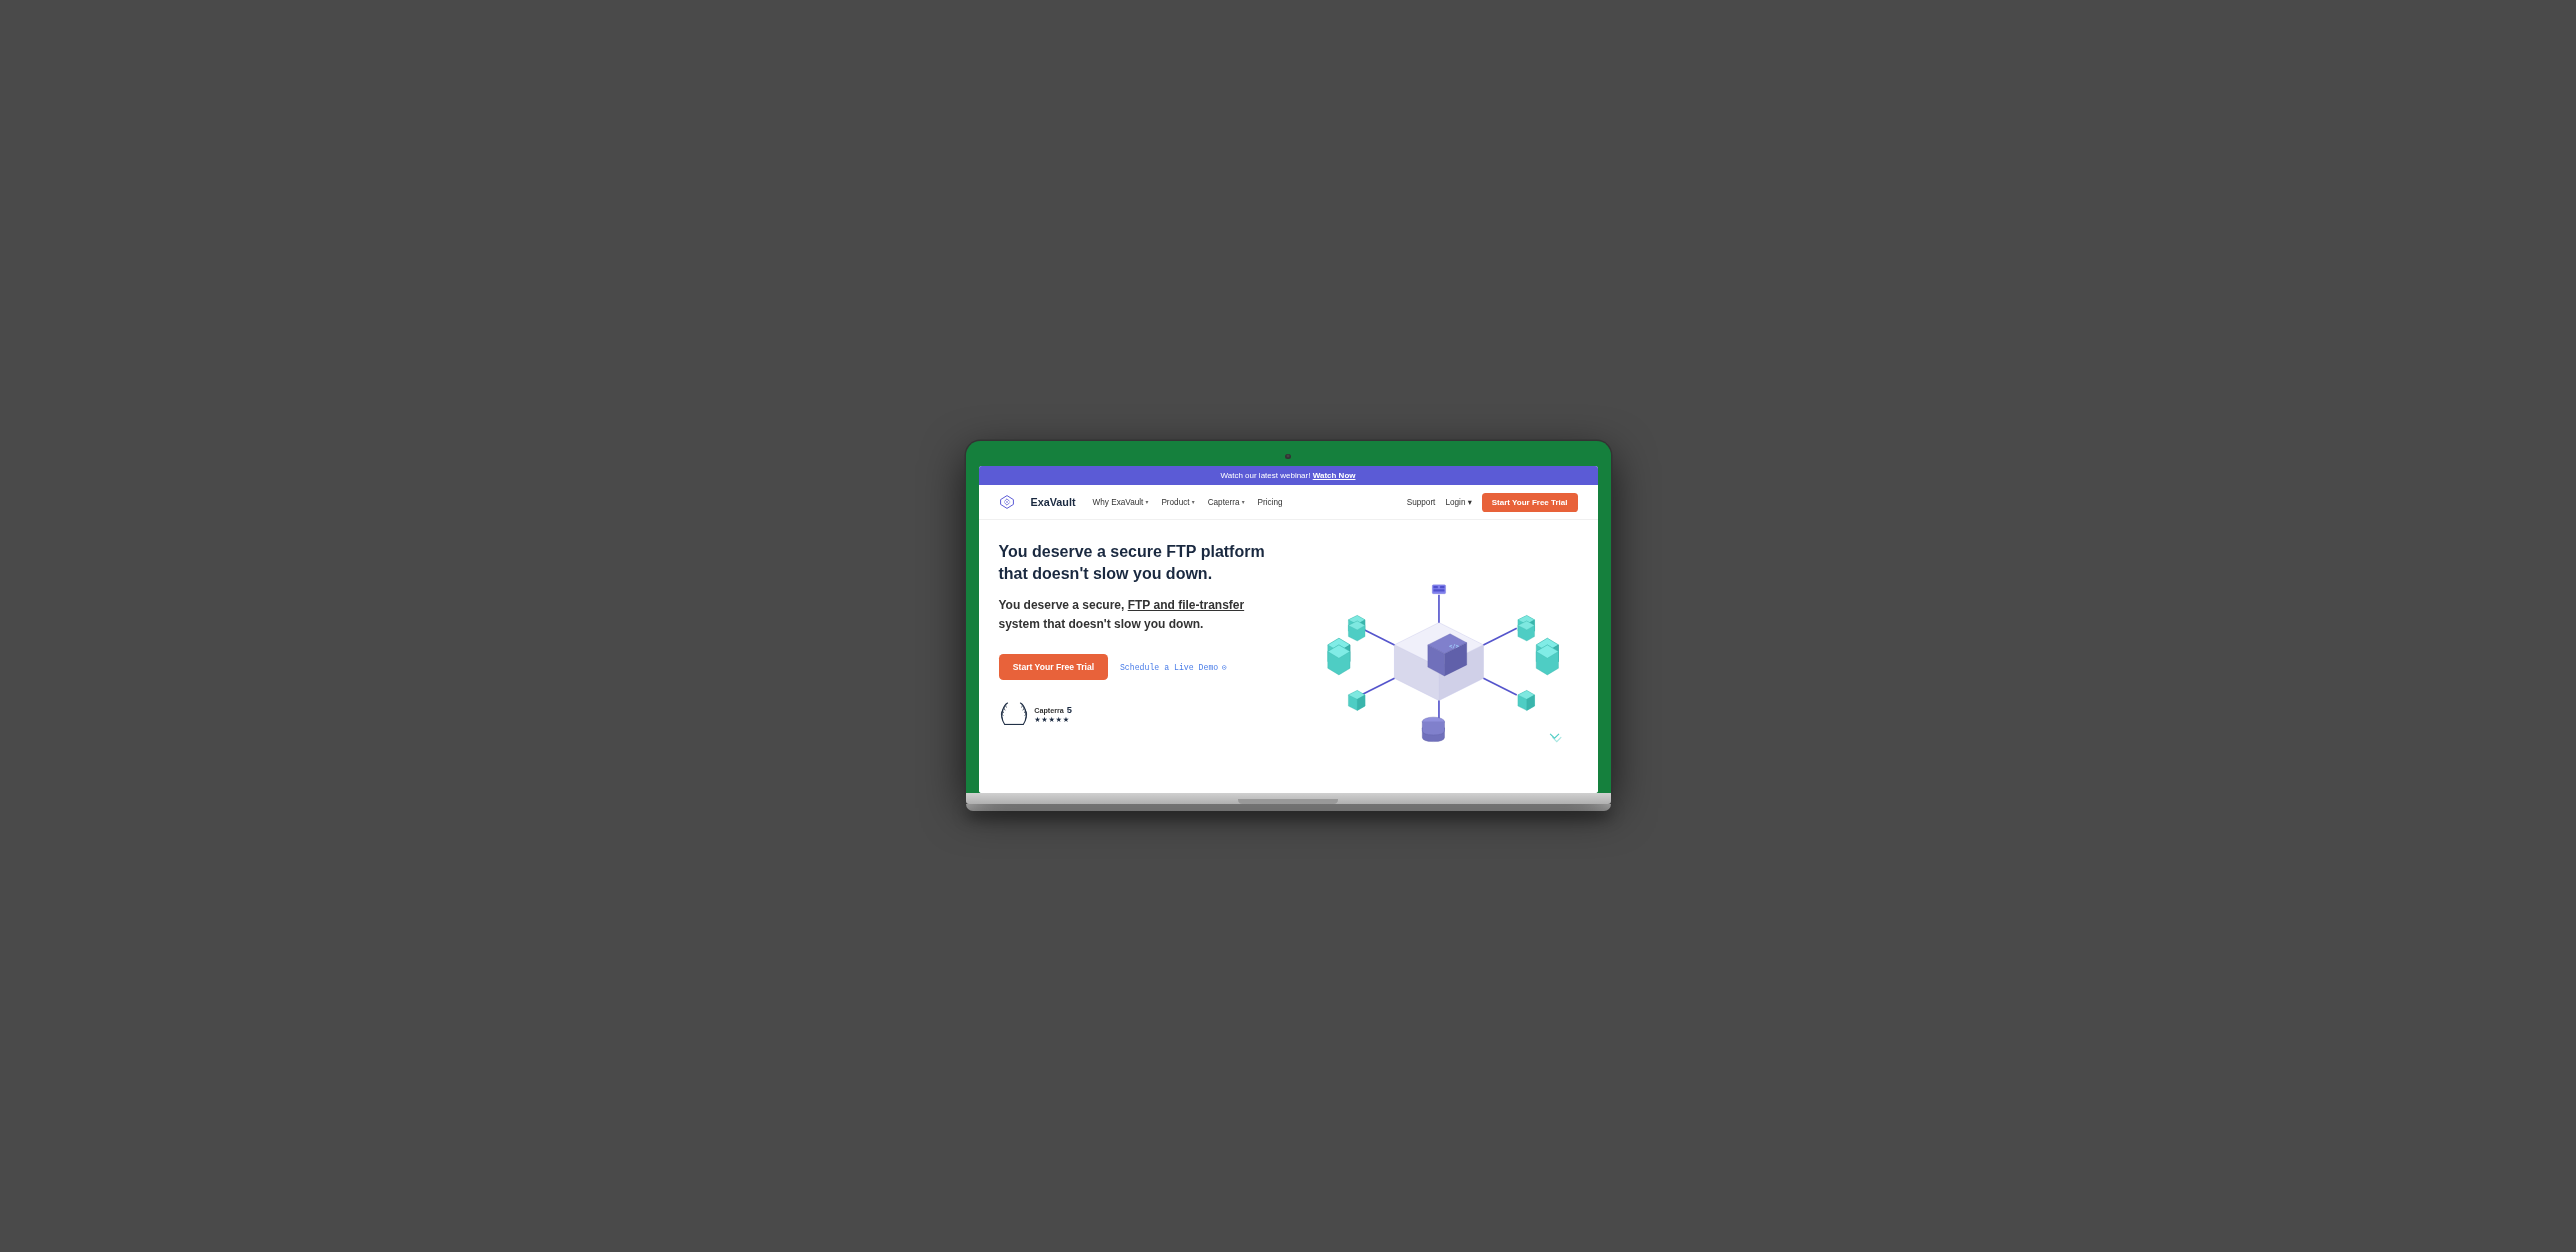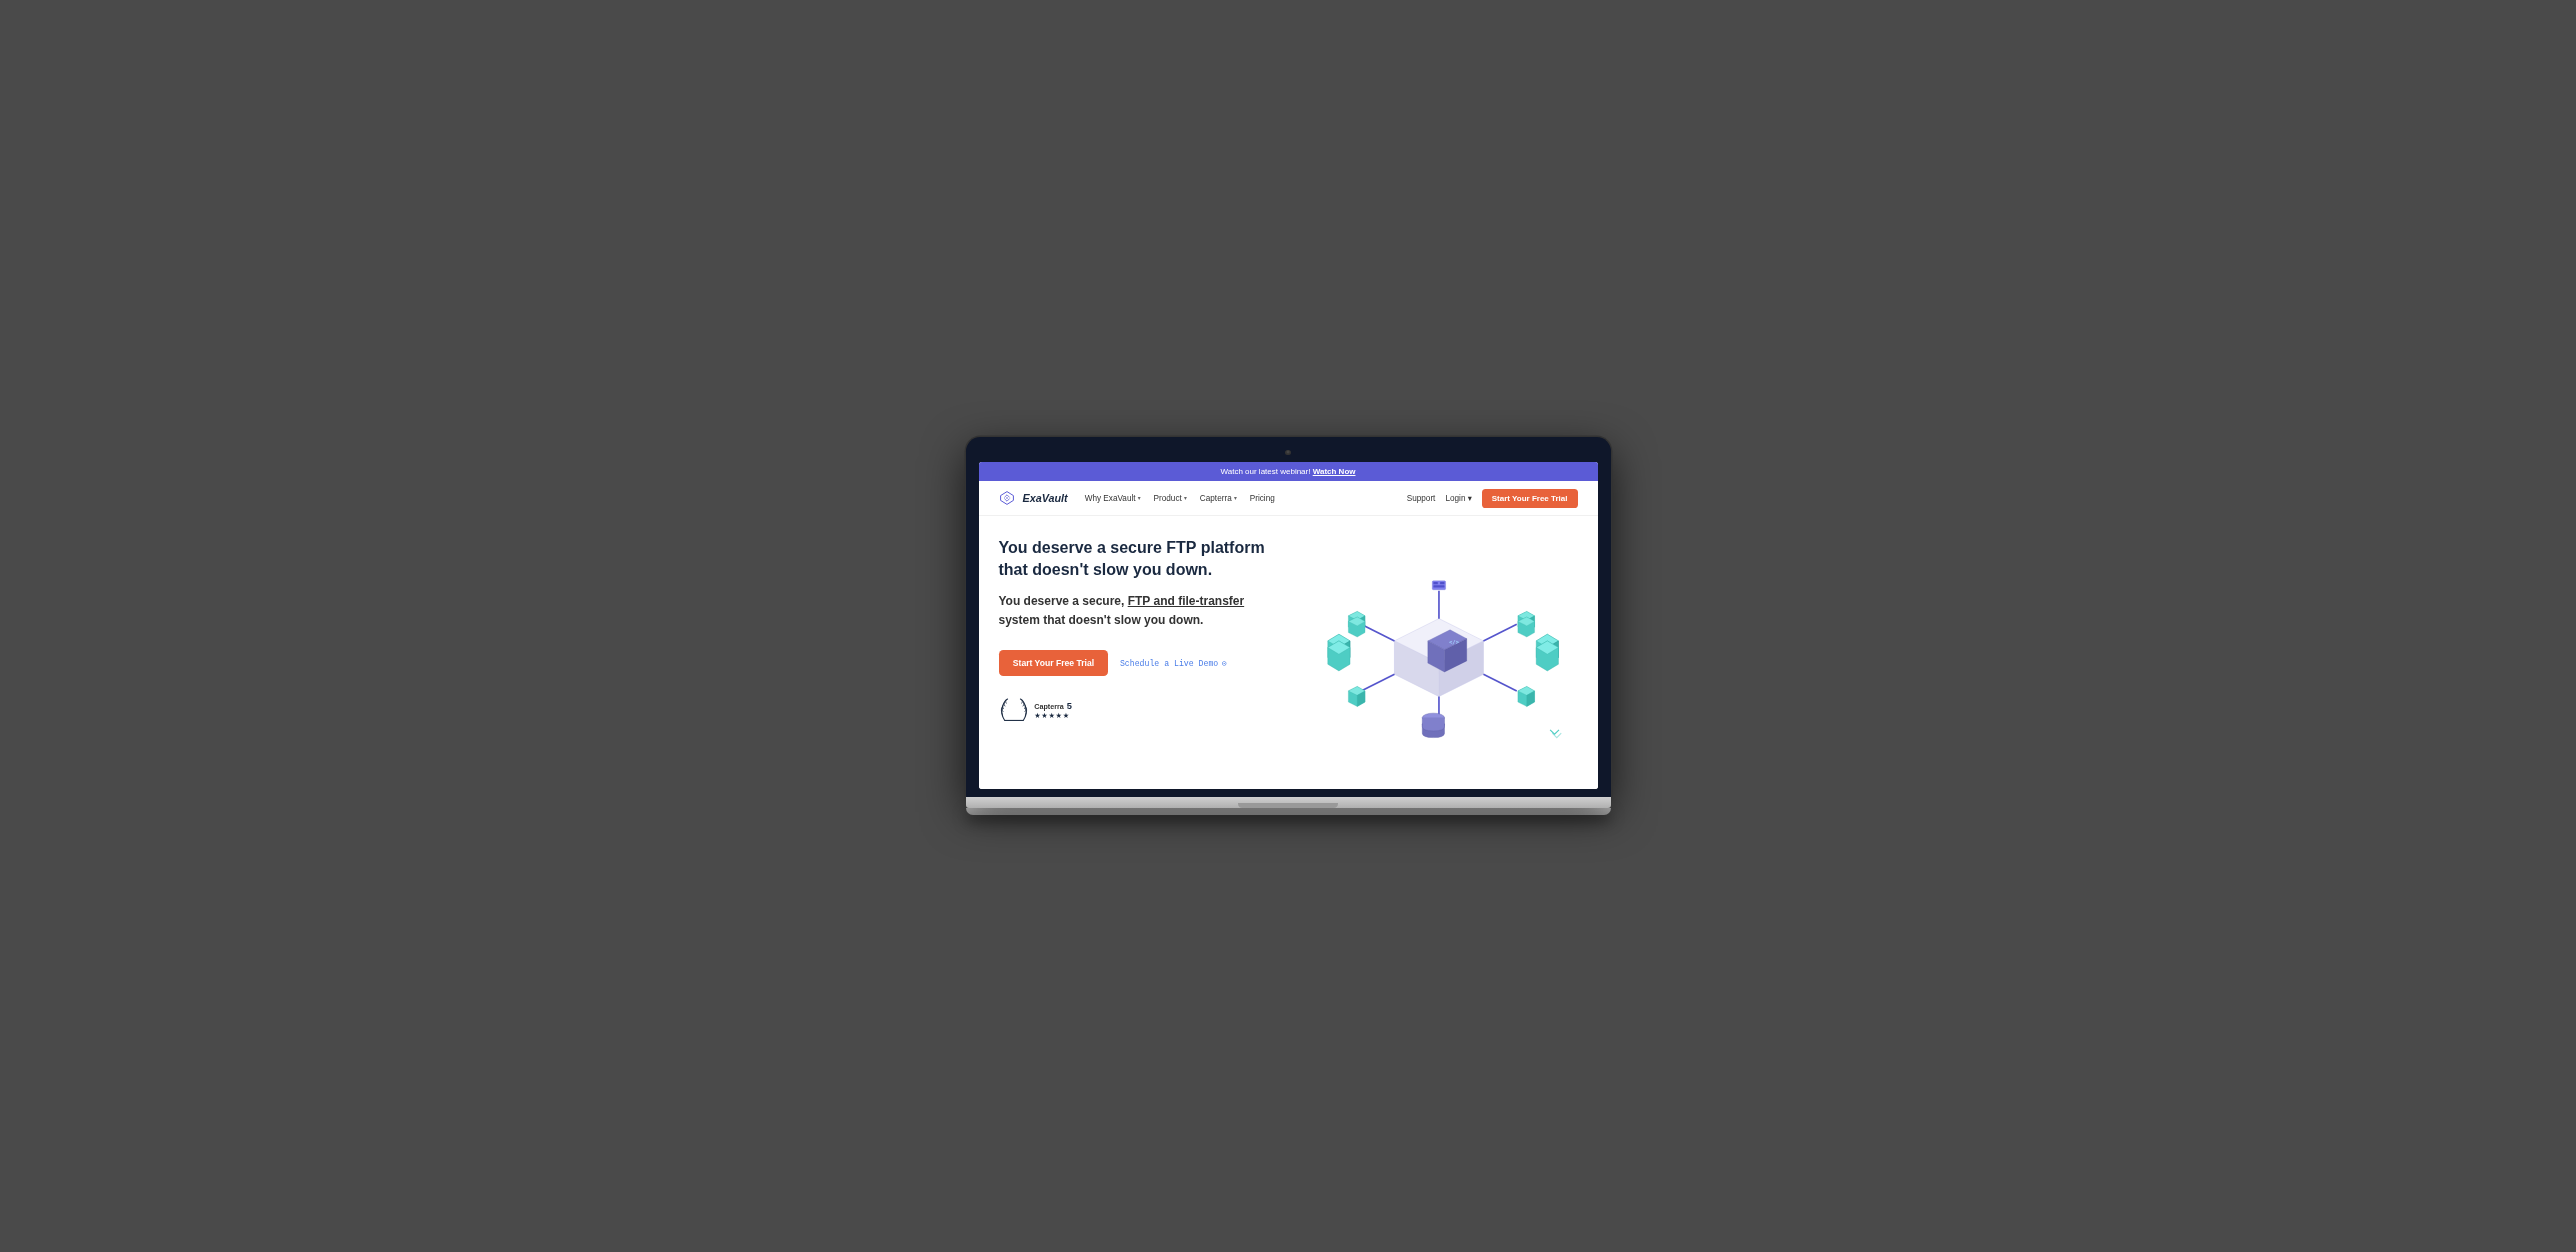--- a/index.html
+++ b/index.html
@@ -11,23 +11,23 @@
       min-height: 100vh;
       font-family: -apple-system, BlinkMacSystemFont, 'Segoe UI', sans-serif;
     }
 
     .laptop-outer {
       width: 645px;
       position: relative;
     }
 
     .laptop-screen-bezel {
-      background: #0f172a;
+      background: #15803d;
       border-radius: 14.3px 14.3px 0 0;
-      padding: 13px 13px 8px 13px;
+      padding: 13px 13px 0 13px;
       box-shadow: 0 0 0 1.4px #333, 0 14.3px 43px rgba(0,0,0,0.7);
       position: relative;
     }
 
     .laptop-camera {
       width: 5.7px;
       height: 5.7px;
       background: #333;
       border-radius: 50%;
       margin: 0 auto 7.2px auto;
@@ -95,23 +95,22 @@
     .navbar {
       display: flex;
       align-items: center;
       padding: 7.2px 20px;
       border-bottom: 0.7px solid #f0f0f0;
       background: #fff;
     }
     .logo-area {
       display: flex;
       align-items: center;
-      gap: 8px;
+      gap: 16px;
       margin-right: 17px;
-      font-style: italic;
     }
     .logo-icon {
       width: 16px;
       height: 16px;
     }
     .logo-text {
       font-size: 10.8px;
       font-weight: 700;
       color: #1a2940;
     }

